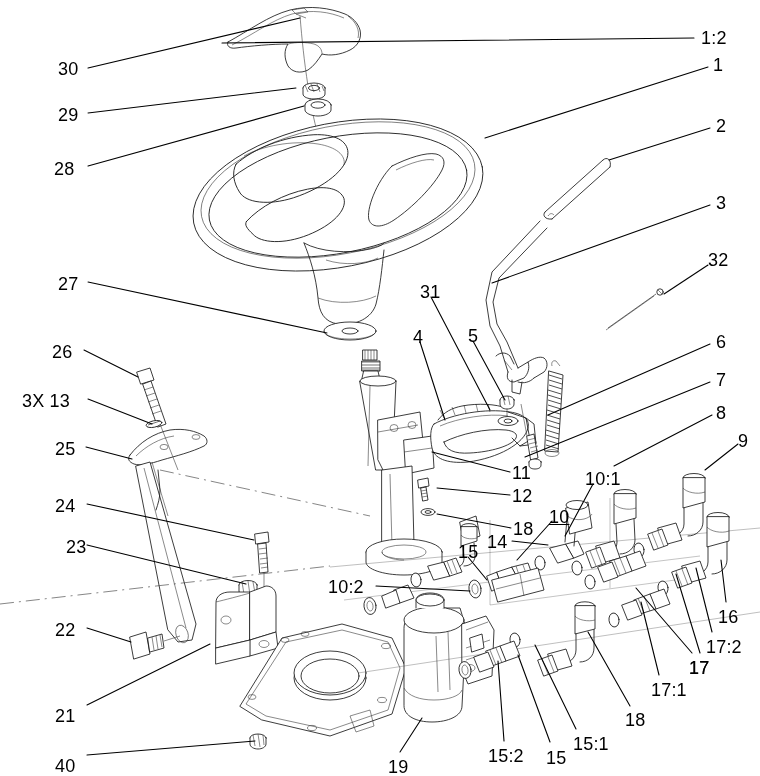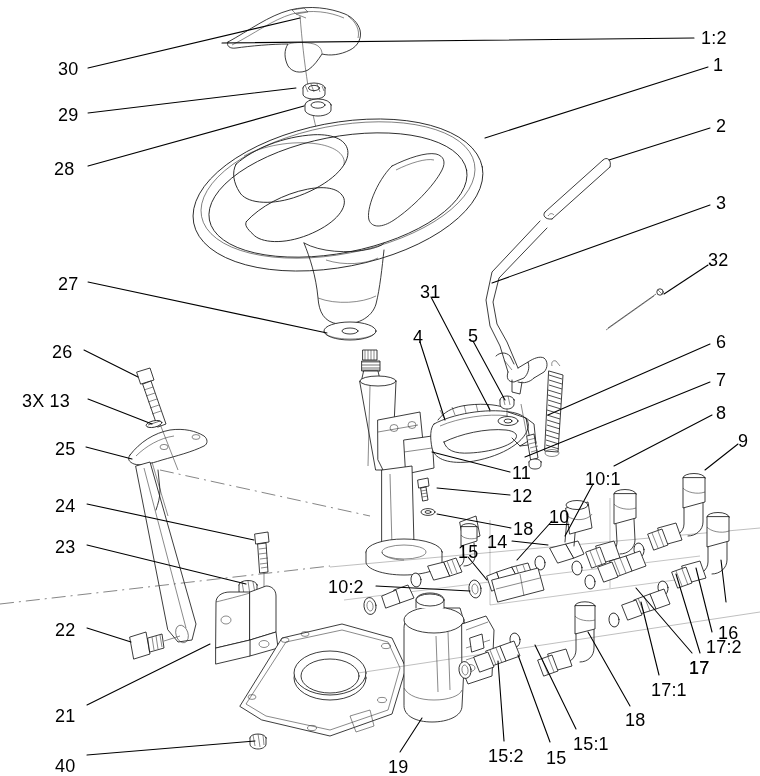--- a/index.html
+++ b/index.html
@@ -470,21 +470,21 @@
 
   <div id="labels">
       <div class="lbl" style="left: 58px; top: 60px;">30</div>
       <div class="lbl" style="left: 58px; top: 106px;">29</div>
       <div class="lbl" style="left: 54px; top: 160px;">28</div>
       <div class="lbl" style="left: 58px; top: 275px;">27</div>
       <div class="lbl" style="left: 52px; top: 343px; text-align: right;">26</div>
       <div class="lbl" style="left: 22px; top: 392px;">3X 13</div>
       <div class="lbl" style="left: 55px; top: 440px;">25</div>
       <div class="lbl" style="left: 55px; top: 497px;">24</div>
-      <div class="lbl" style="left: 55px; top: 538px;">23</div>
+      <div class="lbl" style="left: 66px; top: 538px;">23</div>
       <div class="lbl" style="left: 55px; top: 621px;">22</div>
       <div class="lbl" style="left: 55px; top: 707px;">21</div>
       <div class="lbl" style="left: 55px; top: 757px;">40</div>
       <div class="lbl" style="left: 388px; top: 758px; text-align: right;">19</div>
       <div class="lbl" style="left: 701px; top: 29px;">1:2</div>
       <div class="lbl" style="left: 713px; top: 56px;">1</div>
       <div class="lbl" style="left: 716px; top: 117px;">2</div>
       <div class="lbl" style="left: 716px; top: 194px;">3</div>
       <div class="lbl" style="left: 708px; top: 251px;">32</div>
       <div class="lbl" style="left: 716px; top: 333px;">6</div>
@@ -503,16 +503,16 @@
       <div class="lbl" style="left: 585px; top: 470px;">10:1</div>
       <div class="lbl" style="left: 328px; top: 578px;">10:2</div>
       <div class="lbl" style="left: 488px; top: 747px;">15:2</div>
       <div class="lbl" style="left: 546px; top: 749px;">15</div>
       <div class="lbl" style="left: 573px; top: 735px;">15:1</div>
       <div class="lbl" style="left: 625px; top: 711px;">18</div>
       <div class="lbl" style="left: 651px; top: 681px;">17:1</div>
       <div class="lbl" style="left: 689px; top: 659px;">17</div>
       <div class="lbl" style="left: 689px; top: 659px;">17</div>
       <div class="lbl" style="left: 706px; top: 638px;">17:2</div>
-      <div class="lbl" style="left: 718px; top: 624px;">16</div>
+      <div class="lbl" style="left: 718px; top: 608px;">16</div>
     </div>
 
 </div>
 
 </body></html>

